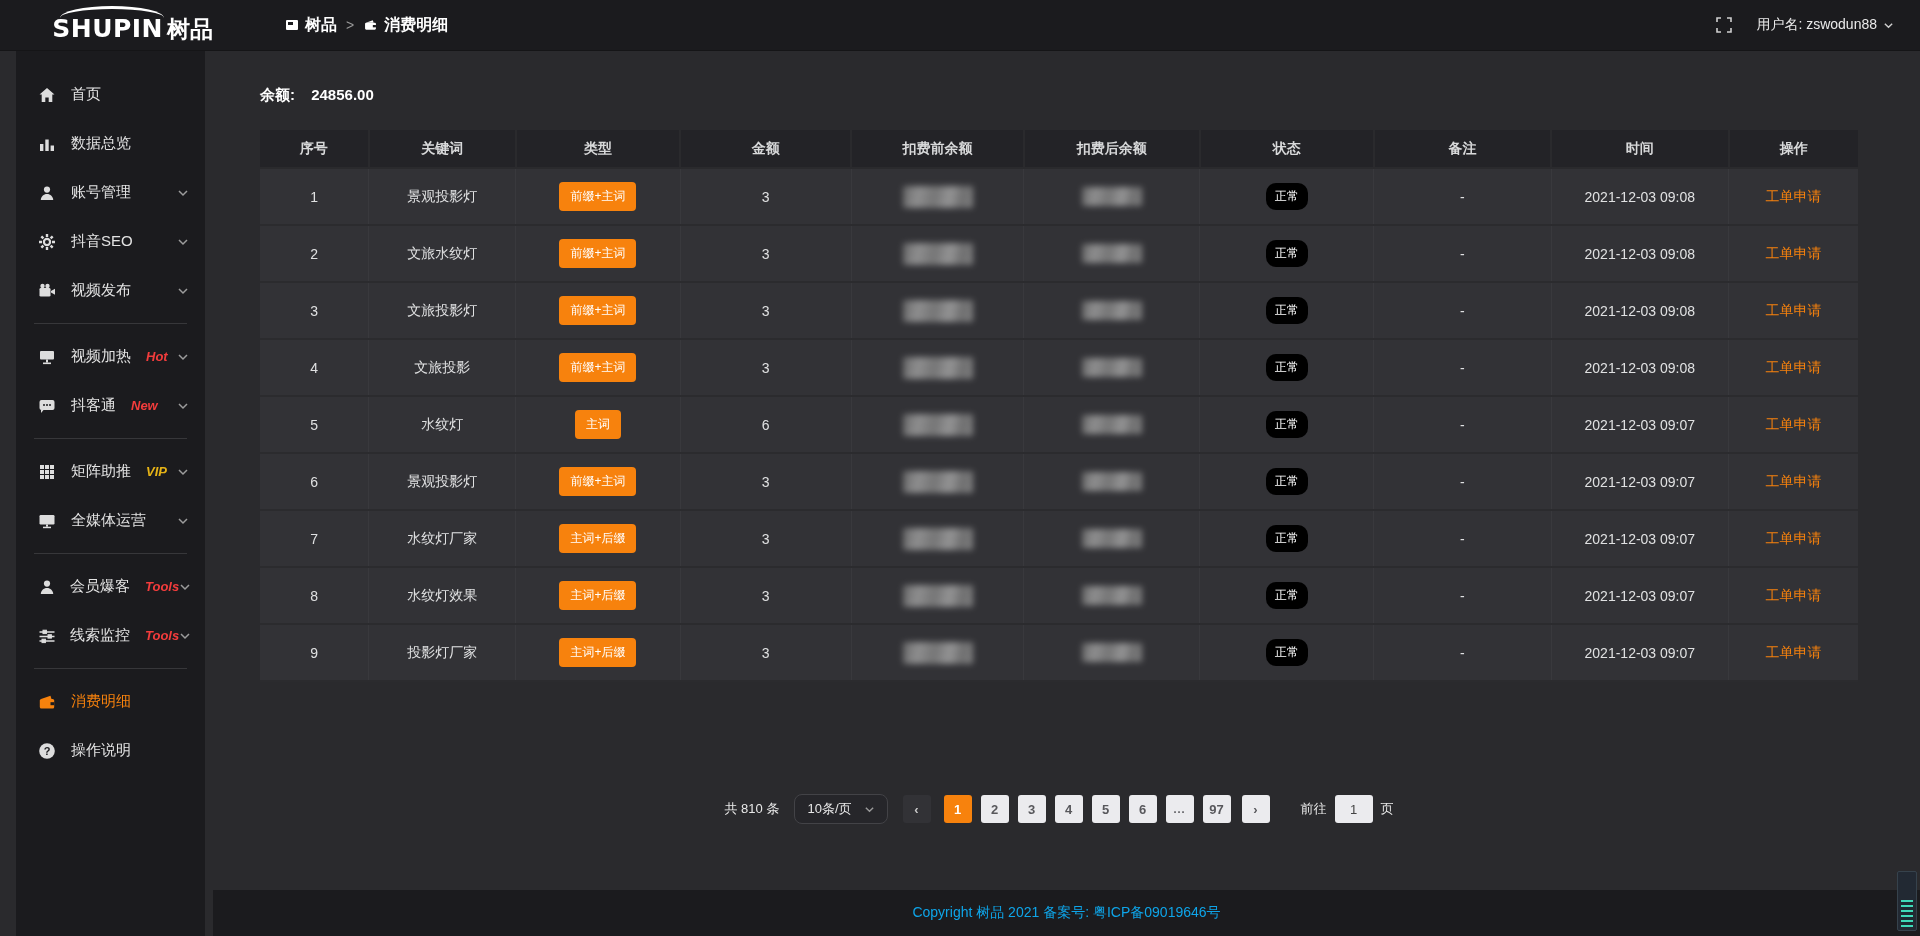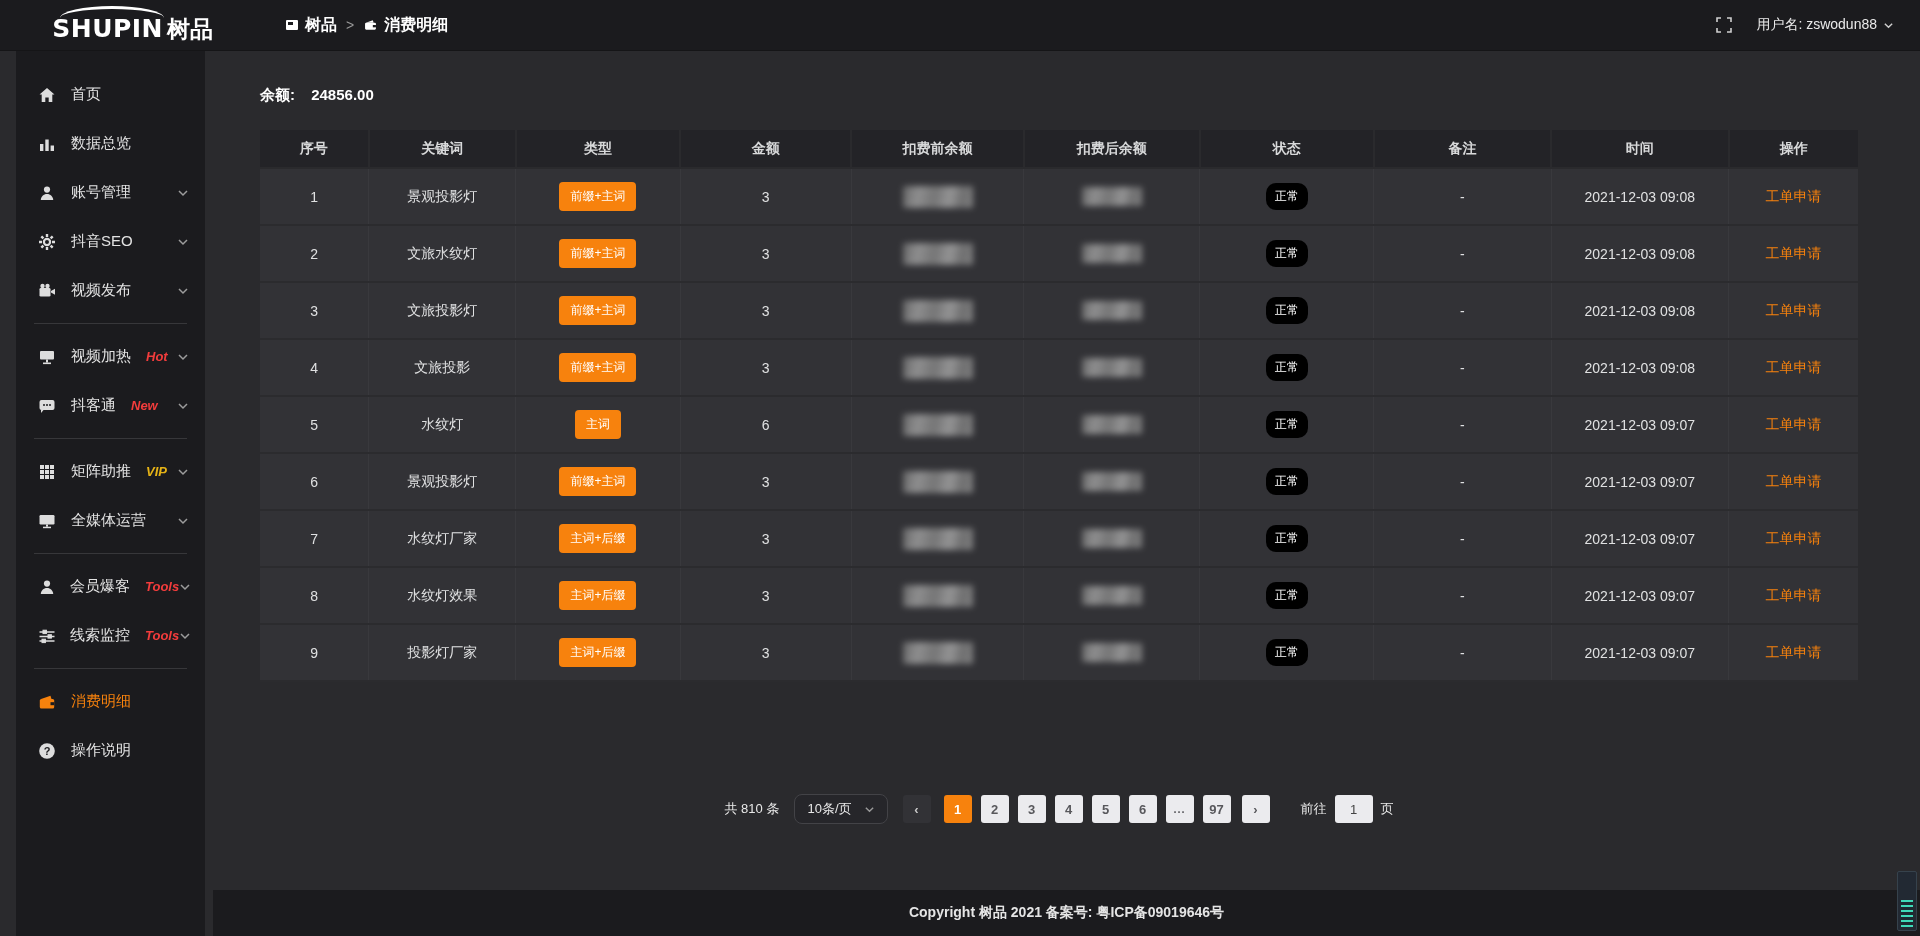--- a/index.html
+++ b/index.html
@@ -78,21 +78,21 @@
   .page-btn.next { margin-left:2px; }
   .page-ellipsis { letter-spacing:1px; font-size:11px; }
   .goto-group { display:flex; align-items:center; gap:8px; margin-left:22px; }
   .goto-input { width:38px; height:28px; background:#ebebee; border:none;
     border-radius:3px; text-align:center; color:#444; font-size:13px;
     font-family:inherit; }
 
   
   .footer { position:absolute; left:213px; right:0; bottom:0; height:46px;
     background:#1b1b1e; display:flex; align-items:center; justify-content:center;
-    color:#e5e5e5; font-size:14px; font-weight:700;margin-top:8px; }
+    color:#0ea5e9; font-size:14px; font-weight:400;margin-top:8px; }
 
   
   .mini-widget { position:absolute; right:3px; bottom:5px; width:20px; height:60px;
     background:#222933; border:1px solid #36424c; border-radius:2px; z-index:9; }
   .mini-widget .bars { position:absolute; left:3px; right:3px; bottom:3px; height:27px;
     background:repeating-linear-gradient(180deg,#3fd8b8 0 2.5px,#1d2830 2.5px 5px); }
 </style>
 </head>
 <body>
 

